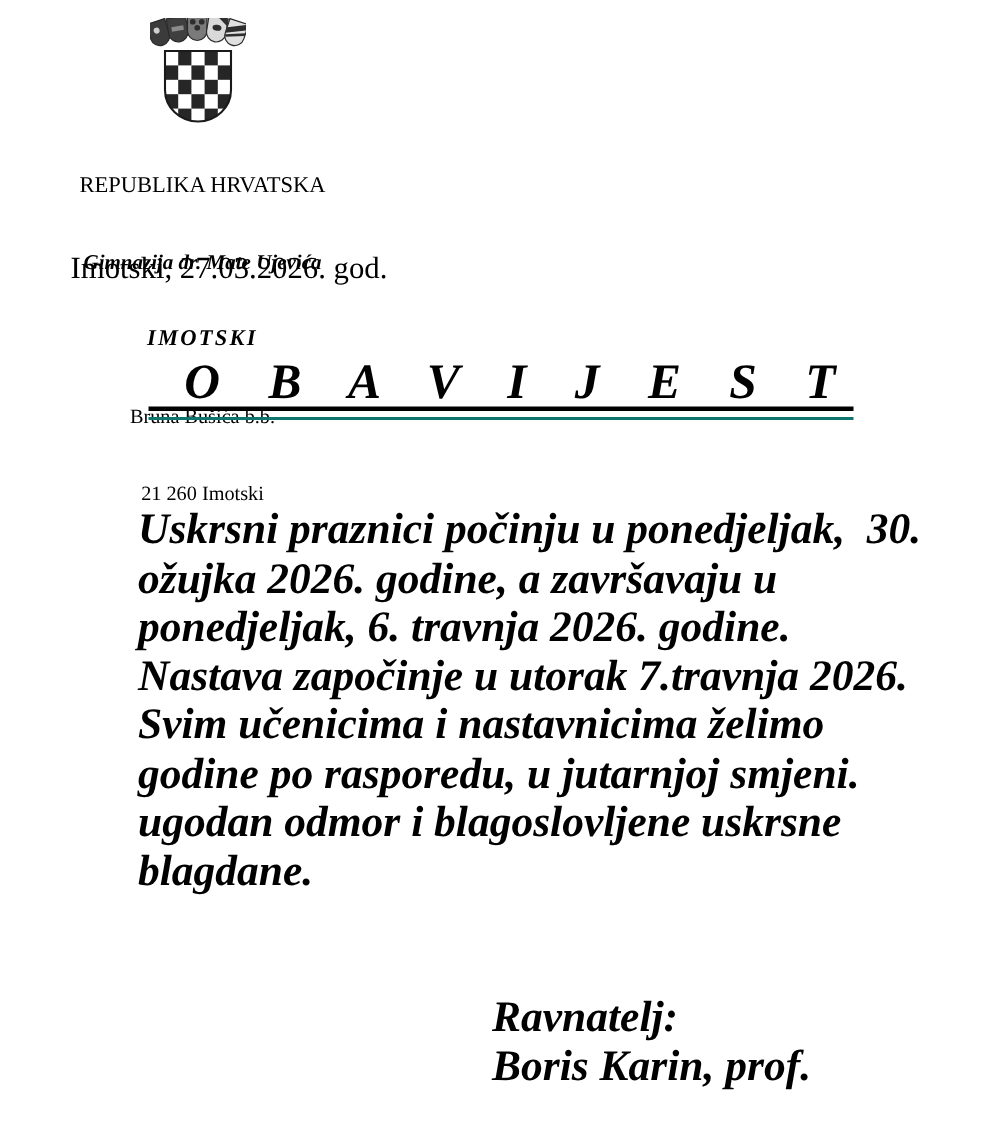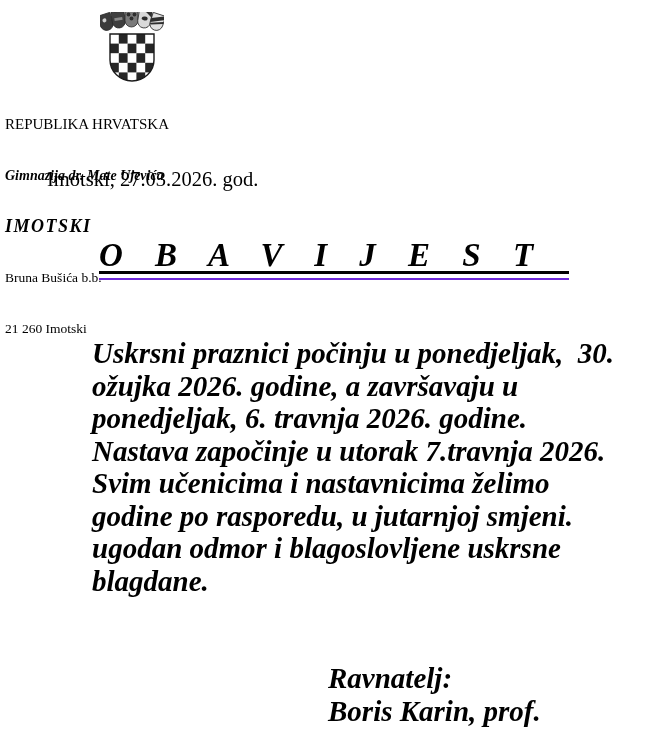--- a/index.html
+++ b/index.html
@@ -18,49 +18,50 @@
     position: absolute;
     left: 100px;
     top: 12px;
     width: 64px;
     height: 72px;
   }
 
   
   .letterhead {
     position: absolute;
-    left: 5px;
+    left: 33px;
     top: 80px;
     width: 204px;
+    text-align: center;
     white-space: pre;
   }
   .lh-country     { font-size: 15px;   line-height: 16px; }
   .lh-institution { font-size: 14px;   line-height: 15px; font-weight: bold; font-style: italic; }
-  .lh-city        { font-size: 18px; line-height: 15px; font-weight: bold; font-style: italic; letter-spacing: 1.5px; }
+  .lh-city        { font-size: 15px; line-height: 15px; font-weight: bold; font-style: italic; letter-spacing: 1.5px; }
   .lh-address     { font-size: 13.5px; line-height: 15px; }
   .lh-postal      { font-size: 13.5px; line-height: 15px; }
 
   
   .date-line {
     position: absolute;
     left: 47px;
     top: 167px;
     font-size: 20.5px;
     line-height: 24px;
     white-space: pre;
   }
 
   
   .title-wrap {
     position: absolute;
     left: 99px;
     top: 239px;
     width: 470px;
-    text-align: left;
-    border-bottom: 2px solid #6d28d9;
+    text-align: right;
+    border-bottom: 2px solid #0f766e;
     padding-bottom: 4px;
   }
   .title-inner {
     border-bottom: 3px solid #000;
   }
   .notice-title {
     display: block;
     font-size: 33px;
     line-height: 32px;
     font-weight: bold;

